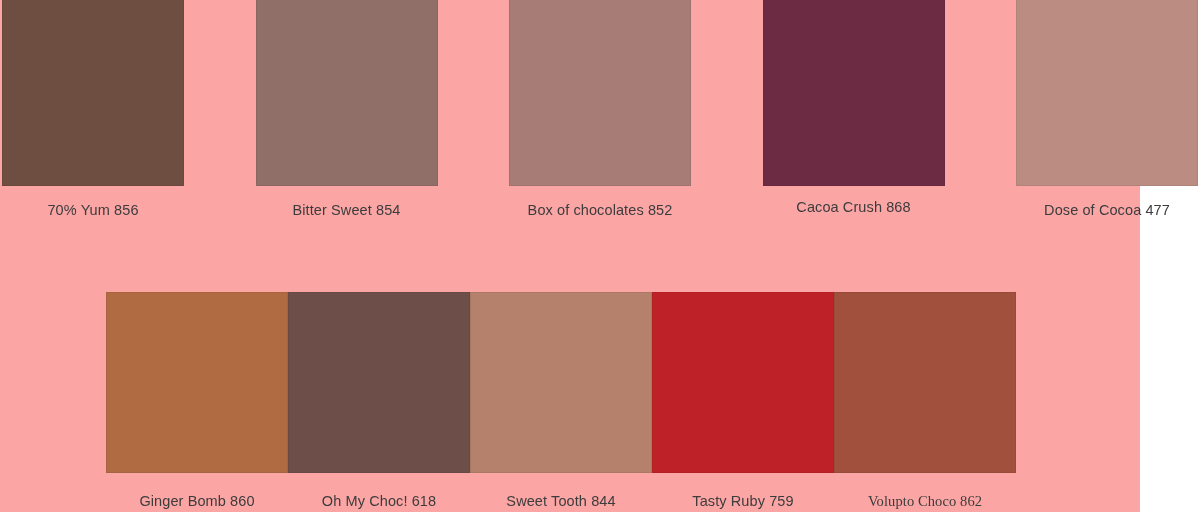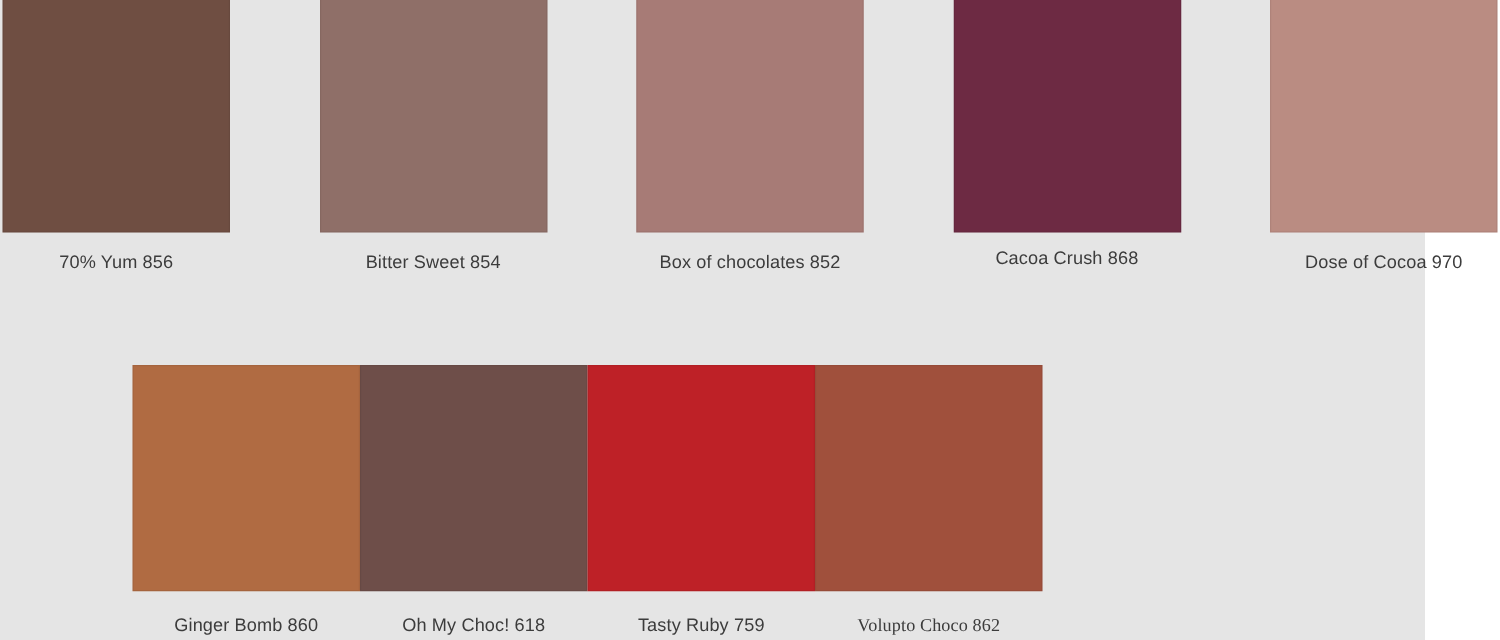--- a/index.html
+++ b/index.html
@@ -12,21 +12,21 @@
     width: 1200px;
     height: 512px;
     font-family: "Liberation Sans", sans-serif;
     overflow: hidden;
     position: relative;
   }
   #palette-board {
     position: relative;
     width: 1140px;
     height: 512px;
-    background: #e5e5e5;
+    background: #fca5a5;
   }
   .swatch-row {
     position: absolute;
     display: flex;
     left: 0;
     width: 1200px;
     box-sizing: border-box;
   }
   #swatch-row-top {
     top: 0;
@@ -97,37 +97,41 @@
     </div>
 
     <div class="swatch-cell">
       <div class="swatch-chip" style="background-color: rgb(109, 42, 67);"></div>
       <div class="swatch-label" style="color: rgb(60, 60, 60); margin-top: 12px;">Cacoa Crush 868</div>
     </div>
 
 
     <div class="swatch-cell">
       <div class="swatch-chip" style="background-color: rgb(186, 140, 130);"></div>
-      <div class="swatch-label" style="color: rgb(60, 60, 60);">Dose of Cocoa 970</div>
+      <div class="swatch-label" style="color: rgb(60, 60, 60);">Dose of Cocoa 477</div>
     </div>
 
   </div>
 
   <div class="swatch-row" id="swatch-row-bottom">
 
     <div class="swatch-cell">
       <div class="swatch-chip" style="background-color: rgb(176, 107, 66);"></div>
       <div class="swatch-label" style="color: rgb(60, 60, 60);">Ginger Bomb 860</div>
     </div>
 
     <div class="swatch-cell">
       <div class="swatch-chip" style="background-color: rgb(110, 78, 73);"></div>
       <div class="swatch-label" style="color: rgb(60, 60, 60);">Oh My Choc! 618</div>
     </div>
 
+    <div class="swatch-cell">
+      <div class="swatch-chip" style="background-color: rgb(181, 128, 108);"></div>
+      <div class="swatch-label" style="color: rgb(60, 60, 60);">Sweet Tooth 844</div>
+    </div>
 
     <div class="swatch-cell">
       <div class="swatch-chip" style="background-color: rgb(190, 33, 39);"></div>
       <div class="swatch-label" style="color: rgb(60, 60, 60);">Tasty Ruby 759</div>
     </div>
 
     <div class="swatch-cell">
       <div class="swatch-chip" style="background-color: rgb(160, 80, 60);"></div>
       <div class="swatch-label" style="color: rgb(60, 60, 60); font-family: Liberation Serif, serif;">Volupto Choco 862</div>
     </div>

